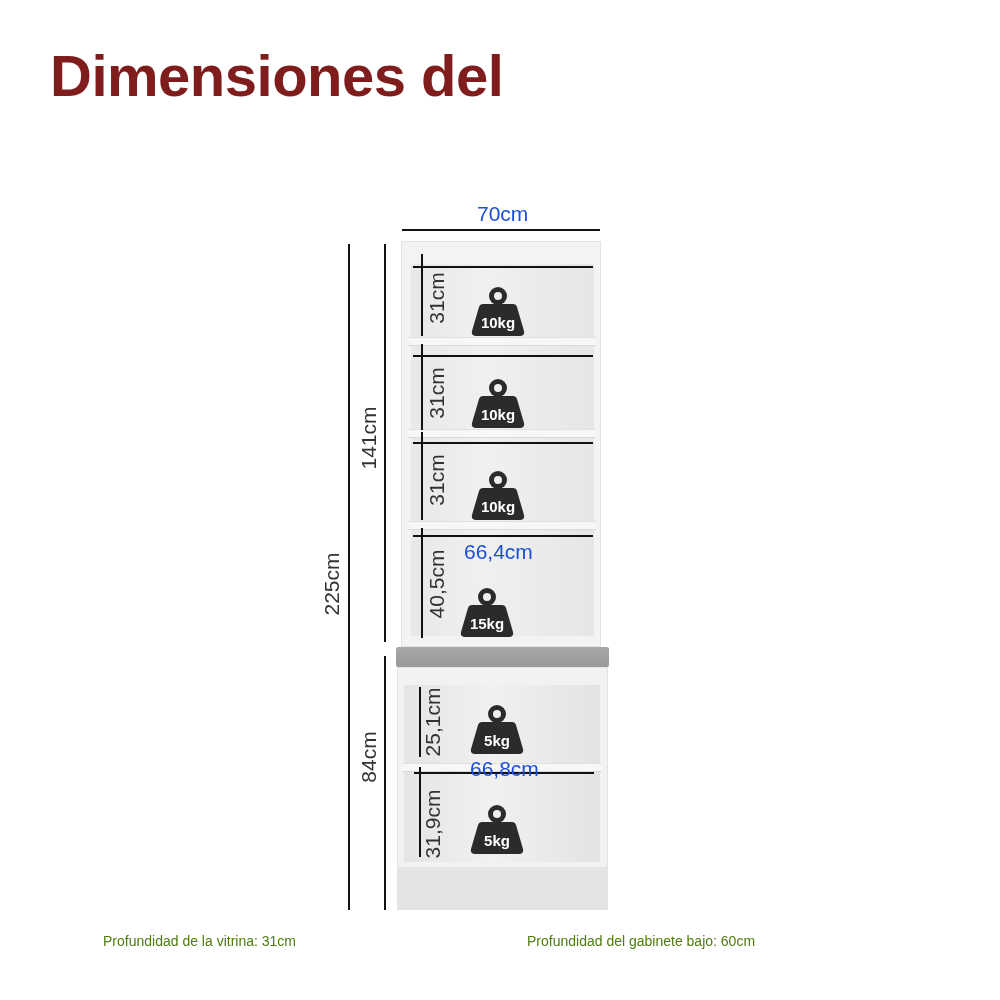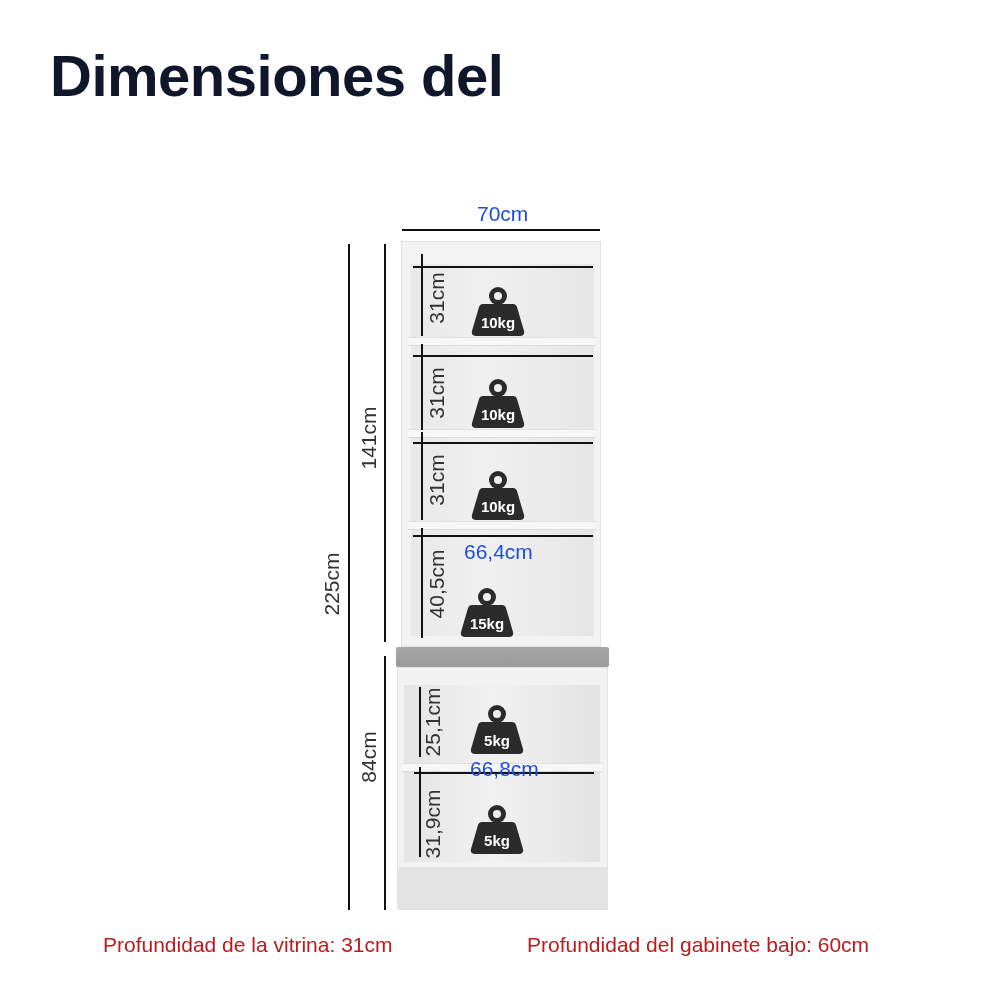--- a/index.html
+++ b/index.html
@@ -1,19 +1,19 @@
 <!DOCTYPE html>
 <html><head>
   <meta charset="utf-8">
   <style>
     html, body { margin: 0; padding: 0; background: #ffffff; }
     body { width: 1000px; height: 1000px; position: relative; overflow: hidden;
            font-family: "Liberation Sans", "DejaVu Sans", sans-serif; color: #333333; }
     .title { position: absolute; left: 50px; top: 42px; margin: 0; font-size: 58px; line-height: 68px;
-             font-weight: bold; color: #0f172a; letter-spacing: -0.5px; }
+             font-weight: bold; color: #7f1d1d; letter-spacing: -0.5px; }
     .vline { position: absolute; width: 2px; background: #111111; }
     .hline { position: absolute; height: 2px; background: #111111; }
     .rot { position: absolute; transform: rotate(-90deg); transform-origin: center center;
            white-space: nowrap; font-size: 21px; color: #333333; }
     .dimtxt { position: absolute; font-size: 21px; color: #1d4ed8; white-space: nowrap; }
     
     .upper { position: absolute; left: 401px; top: 241px; width: 200px; height: 406px;
              background: #f3f3f3; border: 1px solid #e2e2e2; box-sizing: border-box; }
     .cell { position: absolute; left: 9px; width: 183px;
             background: linear-gradient(90deg, #e8e8e8 0%, #f0f0f0 40%, #e6e6e6 100%); }
@@ -24,21 +24,21 @@
     .lower { position: absolute; left: 397px; top: 667px; width: 211px; height: 243px;
              background: #f2f2f2; border: 1px solid #e3e3e3; box-sizing: border-box; }
     .lcell { position: absolute; left: 6px; width: 196px;
              background: linear-gradient(90deg, #e4e4e4 0%, #f1f1f1 45%, #e3e3e3 100%); }
     .plinth { position: absolute; left: 0; bottom: 0; width: 100%; height: 42px; background: #e4e4e4; }
     
     .weight { position: absolute; width: 54px; height: 50px; }
     .weight svg { position: absolute; left: 0; top: 0; }
     .weight .wlabel { position: absolute; left: 0; right: 0; bottom: 5px; text-align: center;
                       color: #ffffff; font-weight: bold; font-size: 15px; }
-    .footer { position: absolute; top: 933px; font-size: 21px; color: #b91c1c; white-space: nowrap; }
+    .footer { position: absolute; top: 933px; font-size: 14px; color: #4d7c0f; white-space: nowrap; }
   </style>
 </head>
 <body>
 
 <h1 class="title">
   <span>Dimensiones del</span><br>
 </h1>
 
 <div class="dimtxt" style="left:477px; top:202px;">70cm</div>
 <div class="hline" style="left:402px; top:229px; width:198px;"></div>

